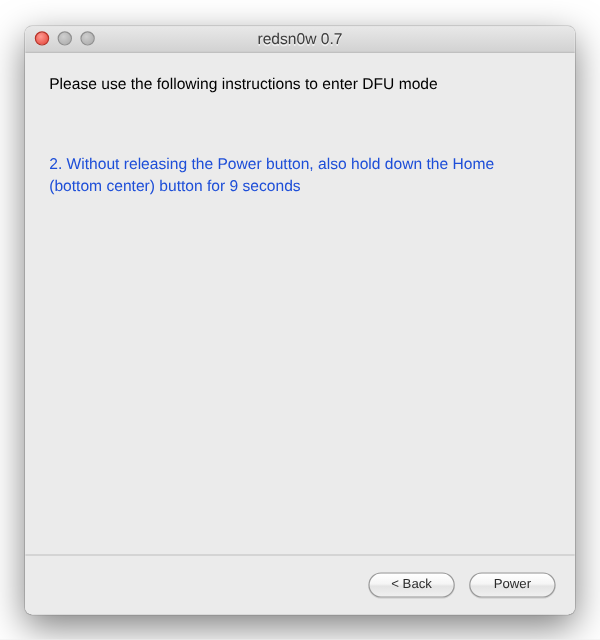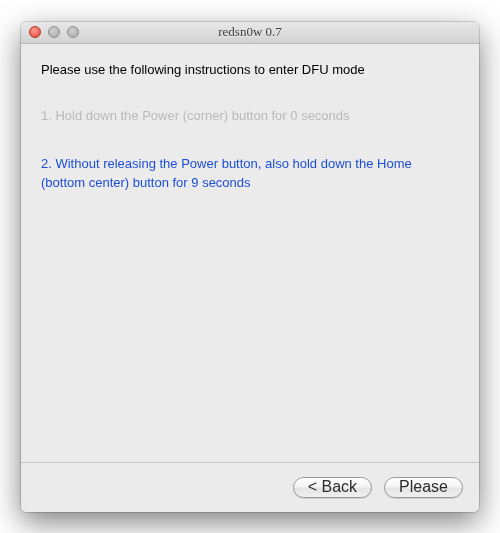--- a/index.html
+++ b/index.html
@@ -48,28 +48,27 @@
     .tl.min   { background: radial-gradient(circle at 40% 35%, #cfcfcf, #a8a8a8); border-color: #8f8f8f; }
     .tl.zoom  { background: radial-gradient(circle at 40% 35%, #cfcfcf, #a8a8a8); border-color: #8f8f8f; }
     .title-text {
       position: absolute;
       left: 0; right: 0;
       text-align: center;
       font-size: 13px;
       color: #3c3c3c;
       text-shadow: 0 1px 0 rgba(255,255,255,0.6);
       pointer-events: none;
-      font-family: Liberation Serif, serif;
     }
     .content {
       flex: 1;
       padding: 18px 20px 10px 20px;
       display: flex;
       flex-direction: column;
-      gap: 30px;
+      gap: 51px;
       background: #ebebeb;
     }
     .heading {
       font-size: 13px;
       color: #000;
     }
     .step {
       font-size: 13px;
       line-height: 1.45;
     }
@@ -87,21 +86,21 @@
       flex-shrink: 0;
     }
     .btn {
       height: 21px;
       min-width: 72px;
       padding: 0 14px;
       border-radius: 11px;
       border: 1px solid #9a9a9a;
       background: linear-gradient(to bottom, #ffffff 0%, #f5f5f5 45%, #e4e4e4 55%, #f0f0f0 100%);
       font-family: inherit;
-      font-size: 16px;
+      font-size: 11px;
       color: #2b2b2b;
       box-shadow: 0 1px 0 rgba(0,0,0,0.1);
       display: inline-flex;
       align-items: center;
       justify-content: center;
       cursor: default;
     }
     .btn.disabled {
       color: #a7a7a7;
       border-color: #c3c3c3;
@@ -117,23 +116,22 @@
       <div class="tl close"></div>
       <div class="tl min"></div>
       <div class="tl zoom"></div>
     </div>
     <div class="title-text">redsn0w 0.7</div>
   </div>
 
   <div class="content">
     <div class="heading">Please use the following instructions to enter DFU mode</div>
 
-    <div class="step inactive">1. Hold down the Power (corner) button for 0 seconds</div>
 
     <div class="step active">2. Without releasing the Power button, also hold down the Home (bottom center) button for 9 seconds</div>
 
   </div>
 
   <div class="footer">
     <button class="btn">&lt; Back</button>
-    <button class="btn">Please</button>
+    <button class="btn">Power</button>
   </div>
 </div>
 
 </body></html>

